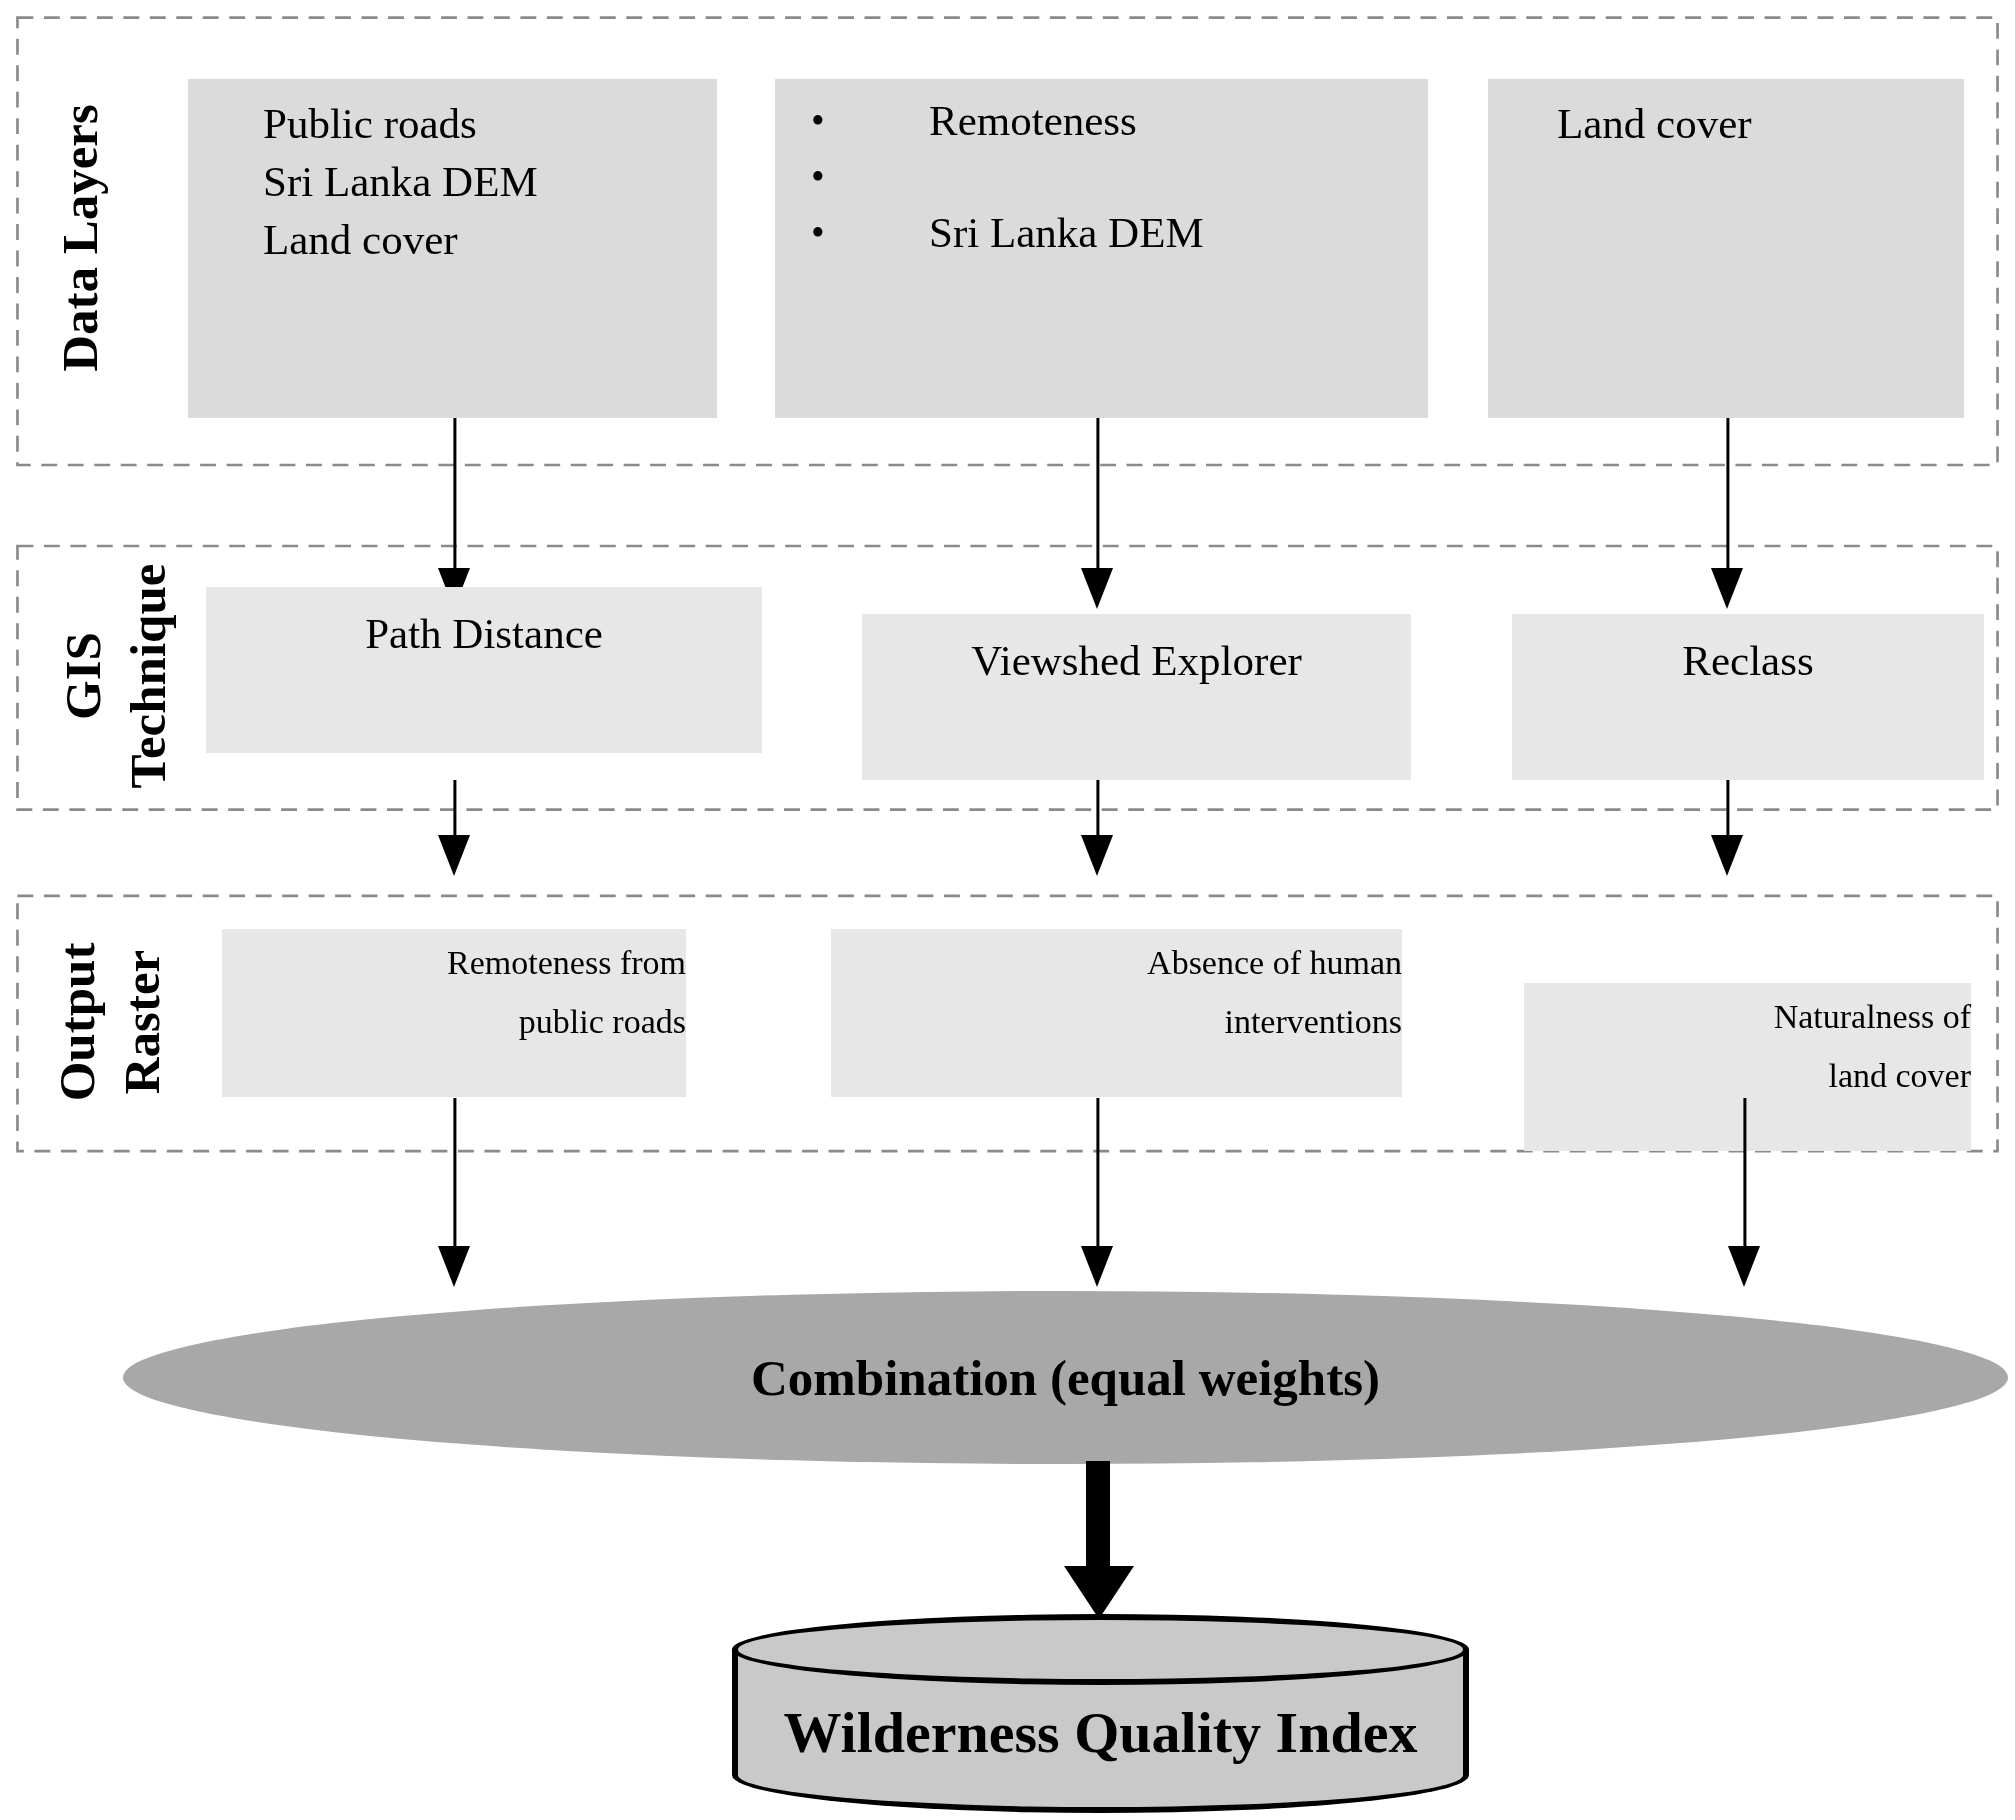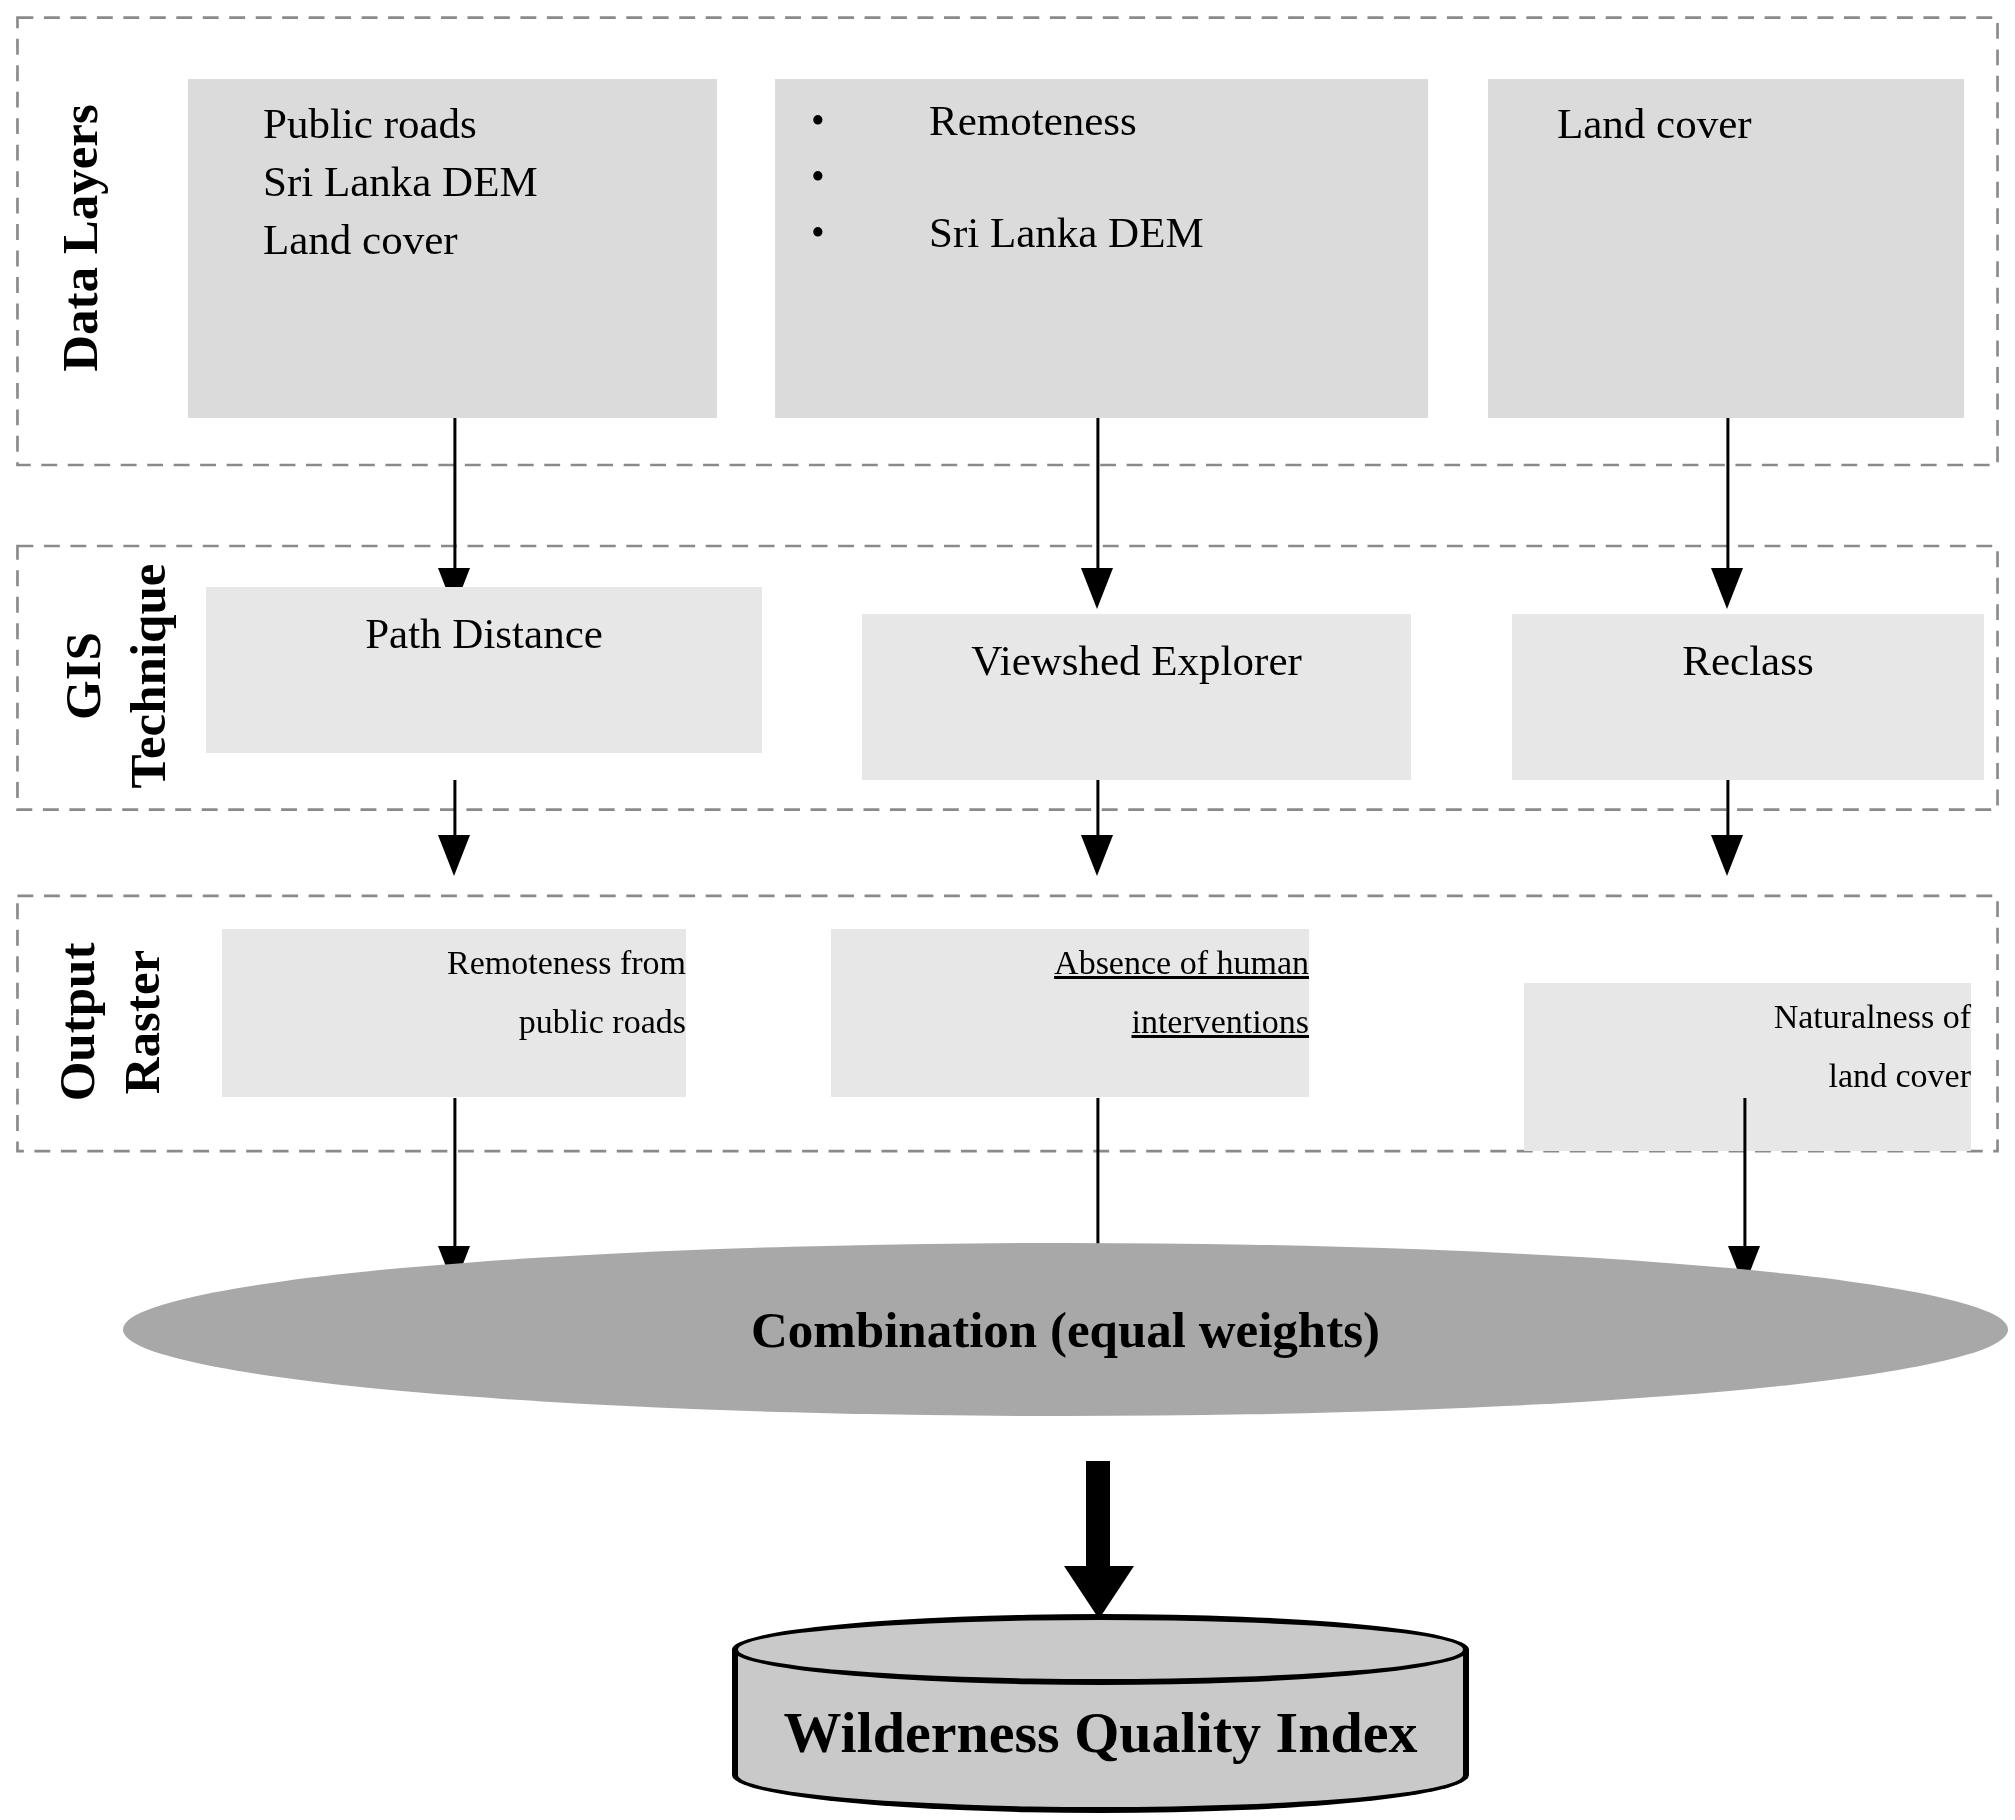--- a/index.html
+++ b/index.html
@@ -33,21 +33,21 @@
   
   .gbox{position:absolute;background:var(--box-top-fill);}
   .gbox.mid{background:var(--box-mid-fill);}
   #b11{left:188px;top:79px;width:529px;height:339px;}
   #b12{left:775px;top:79px;width:653px;height:339px;}
   #b13{left:1488px;top:79px;width:476px;height:339px;}
   #b21{left:206px;top:587px;width:556px;height:166px;}
   #b22{left:862px;top:614px;width:549px;height:166px;}
   #b23{left:1493px;top:614px;width:472px;height:166px;margin-left:19px;}
   #b31{left:222px;top:929px;width:464px;height:168px;}
-  #b32{left:831px;top:929px;width:478px;height:168px;text-decoration:underline;}
+  #b32{left:831px;top:929px;width:571px;height:168px;}
   #b33{left:1524px;top:983px;width:447px;height:168px;}
   .lines{font-size:43px;line-height:58px;}
   .pad1{padding:16px 0 0 75px;}
   .pad3{padding:16px 0 0 69px;}
   .blist{padding-top:13.8px;}
   .b2-row{position:relative;height:56px;}
   .b2-dot{position:absolute;left:36px;top:0;line-height:56px;font-size:39px;}
   .b2-txt{position:absolute;left:154px;top:0;line-height:56px;font-size:43px;}
   .c1text{text-align:center;padding-top:22px;font-size:43px;}
   .c2text{text-align:right;padding-top:4px;font-size:34px;line-height:59px;}
@@ -61,21 +61,21 @@
   #a2{left:1081px;top:418px;height:191px;}
   #a3{left:1711px;top:418px;height:191px;}
   #a4{left:438px;top:780px;height:96px;}
   #a5{left:1081px;top:780px;height:96px;}
   #a6{left:1711px;top:780px;height:96px;}
   #a7{left:438px;top:1098px;height:189px;}
   #a8{left:1081px;top:1098px;height:189px;}
   #a9{left:1728px;top:1098px;height:189px;}
   
   .ellipse{
-    position:absolute;left:123px;top:1243px;width:1885px;height:173px;
+    position:absolute;left:123px;top:1291px;width:1885px;height:173px;
     background:var(--ellipse-fill);border-radius:50%;
     display:flex;align-items:center;justify-content:center;
   }
   .ellipse .etext{font-weight:bold;font-size:51px;}
   
   .thick-shaft{position:absolute;left:1086px;top:1461px;width:24px;height:107px;background:var(--arrow-color);}
   .thick-head{position:absolute;left:1064px;top:1566px;width:0;height:0;
     border-left:35px solid transparent;border-right:35px solid transparent;
     border-top:53px solid var(--arrow-color);}
   

